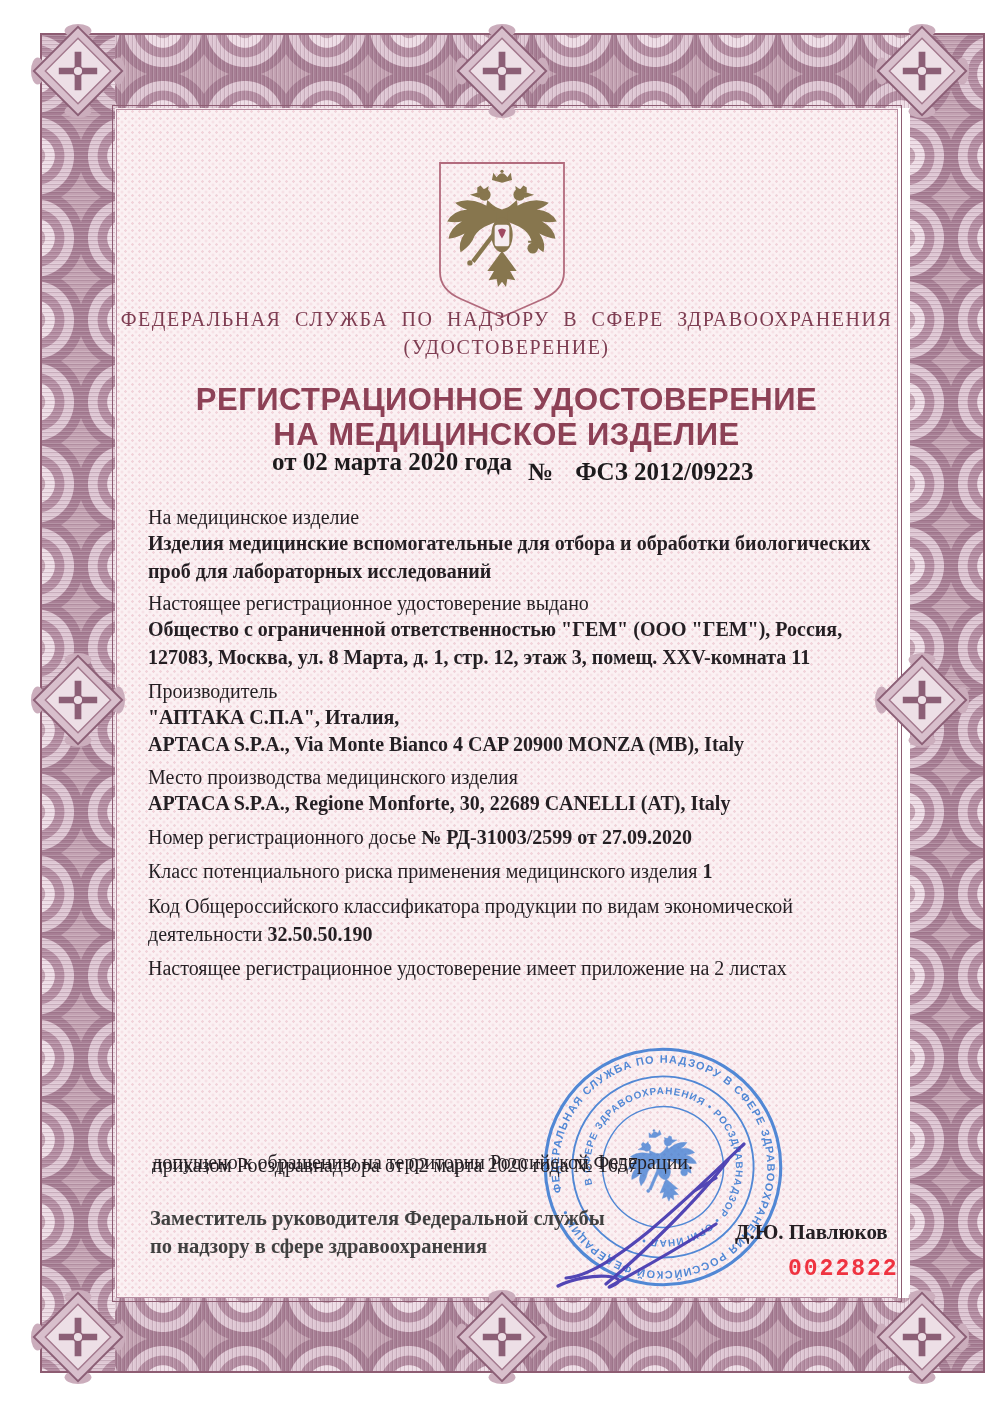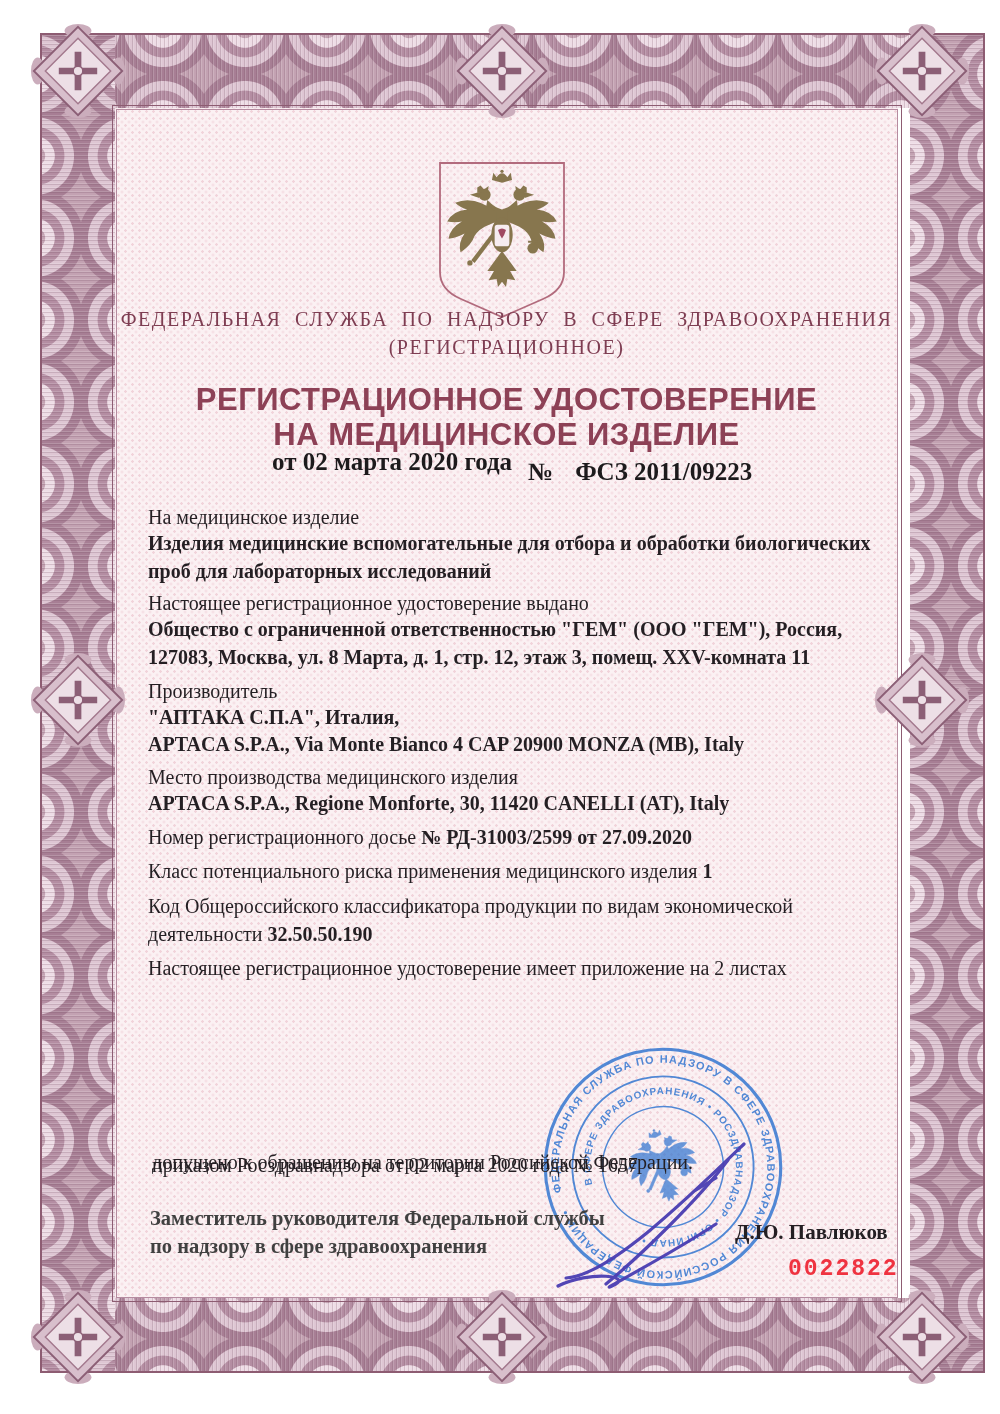--- a/index.html
+++ b/index.html
@@ -141,43 +141,43 @@
     </svg>
 
   <svg class="arms" width="148" height="162" viewBox="0 0 148 162">
     <path d="M12 5 H136 V114 Q136 132 115 141 L74 159 L33 141 Q12 132 12 114 Z" fill="none" stroke="#b26b7d" stroke-width="1.8"></path>
     <use href="#eagle" x="7" y="10" width="134" height="127" color="#87764e"></use>
     <rect x="66" y="66" width="16" height="23" rx="3.5" fill="#f6ecef" stroke="#87764e" stroke-width="1.3"></rect>
     <path d="M70 72 q4 -3 8 0 q-1.5 5 -4 8.5 q-2.5 -3.5 -4 -8.5 z" fill="#a04a62"></path>
   </svg>
 
   <p class="center-wrap authority" style="top:308px">ФЕДЕРАЛЬНАЯ СЛУЖБА ПО НАДЗОРУ В СФЕРЕ ЗДРАВООХРАНЕНИЯ</p>
-  <p class="center-wrap authority" style="top:336px">(РЕГИСТРАЦИОННОЕ)</p>
+  <p class="center-wrap authority" style="top:336px">(УДОСТОВЕРЕНИЕ)</p>
 
   <p class="center-wrap doc-title" style="top:382px">РЕГИСТРАЦИОННОЕ УДОСТОВЕРЕНИЕ</p>
   <p class="center-wrap doc-title" style="top:417px">НА МЕДИЦИНСКОЕ ИЗДЕЛИЕ</p>
   <p class="date-line" style="left:272px;top:448px">от  02 марта 2020 года</p>
   <p class="date-line" style="left:528px;top:458px">
-    <span class="num-label">№</span><span>ФСЗ 2011/09223</span>
+    <span class="num-label">№</span><span>ФСЗ 2012/09223</span>
   </p>
 
   <p class="line" style="top:506px">На медицинское изделие</p>
   <p class="line bold" style="top:532px">Изделия медицинские вспомогательные для отбора и обработки биологических</p>
   <p class="line" style="top:592px">Настоящее регистрационное удостоверение выдано</p>
 
   <p class="line bold" style="top:560px">проб для лабораторных исследований</p>
   <p class="line bold" style="top:618px">Общество с ограниченной ответственностью "ГЕМ" (ООО "ГЕМ"), Россия,</p>
   <p class="line bold" style="top:646px">127083, Москва, ул. 8 Марта, д. 1, стр. 12, этаж 3, помещ. XXV-комната 11</p>
 
   <p class="line" style="top:680px">Производитель</p>
   <p class="line bold" style="top:706px">"АПТАКА С.П.А", Италия,</p>
   <p class="line bold" style="top:733px">APTACA S.P.A., Via Monte Bianco 4 CAP 20900 MONZA (MB), Italy</p>
 
   <p class="line" style="top:766px">Место производства медицинского изделия</p>
-  <p class="line bold" style="top:792px">APTACA S.P.A., Regione Monforte, 30, 11420 CANELLI (AT), Italy</p>
+  <p class="line bold" style="top:792px">APTACA S.P.A., Regione Monforte, 30, 22689 CANELLI (AT), Italy</p>
 
   <p class="line" style="top:826px">
     <span>Номер регистрационного досье</span>
     <span class="bold">№ РД-31003/2599 от 27.09.2020</span>
   </p>
 
   <p class="line" style="top:860px">
     <span>Класс потенциального риска применения медицинского изделия</span>
     <span class="bold">1</span>
   </p>

